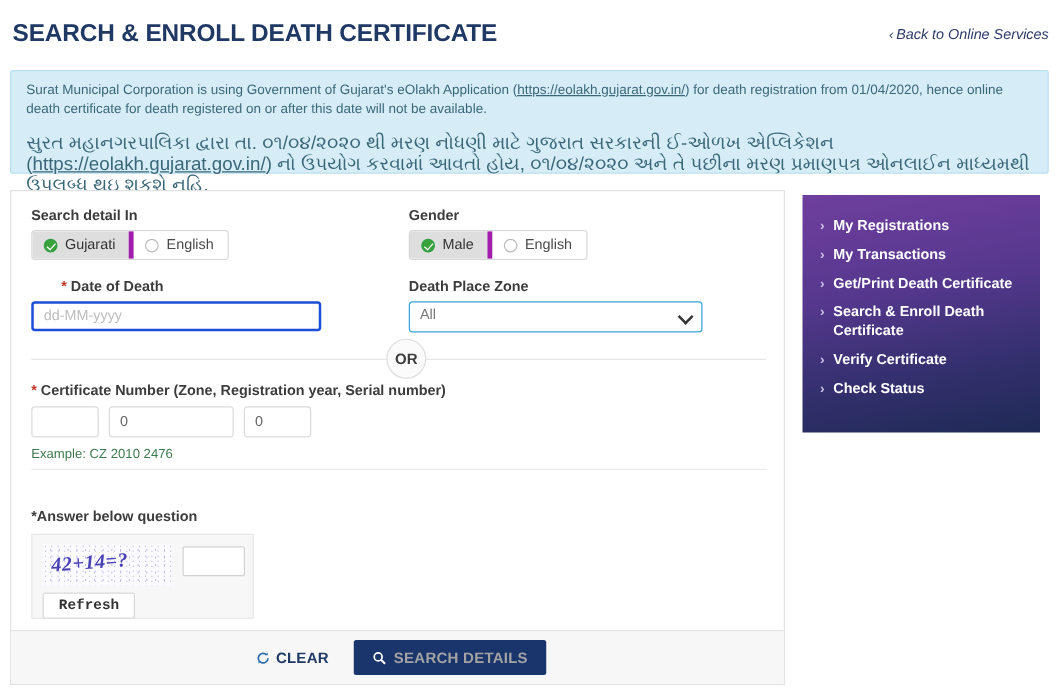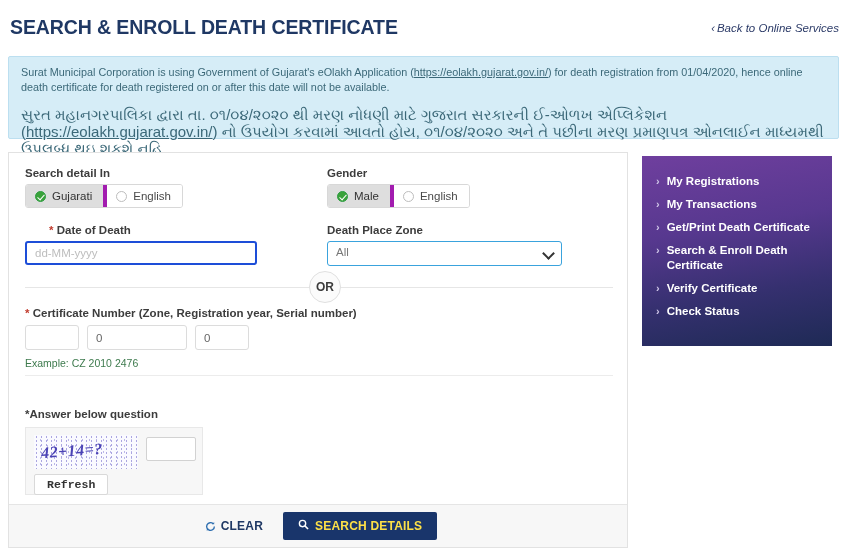--- a/index.html
+++ b/index.html
@@ -162,22 +162,22 @@
 
   
   .clear-btn {
     display: flex; align-items: center; gap: 5px;
     background: none; border: none; cursor: pointer;
     color: #1f3864; font-size: 12px; font-weight: bold; letter-spacing: .2px;
     font-family: "Liberation Sans", sans-serif;
     text-align: center;
   }
   .search-btn {
-    display: flex; align-items: flex-start; gap: 6px;
-    background: #19356b; color: #fde047; border: none; cursor: pointer;
+    display: flex; align-items: center; gap: 6px;
+    background: #19356b; color: #a3a3a3; border: none; cursor: pointer;
     padding: 7px 15px; font-size: 12px; font-weight: bold; letter-spacing: .2px;
     border-radius: 2px;
     font-family: "Liberation Sans", sans-serif;
   }
   .ico-refresh { width: 11px; height: 11px; display:inline-block; }
   .ico-search  { width: 11px; height: 11px; display:inline-block; }
 
   
   .sidebar {
     position: absolute; left: 642px; top: 156px; width: 190px; height: 190px;

